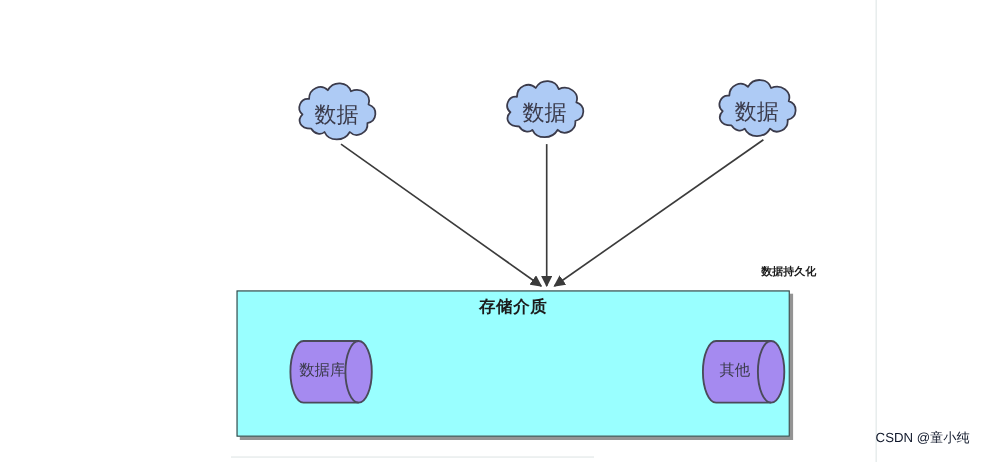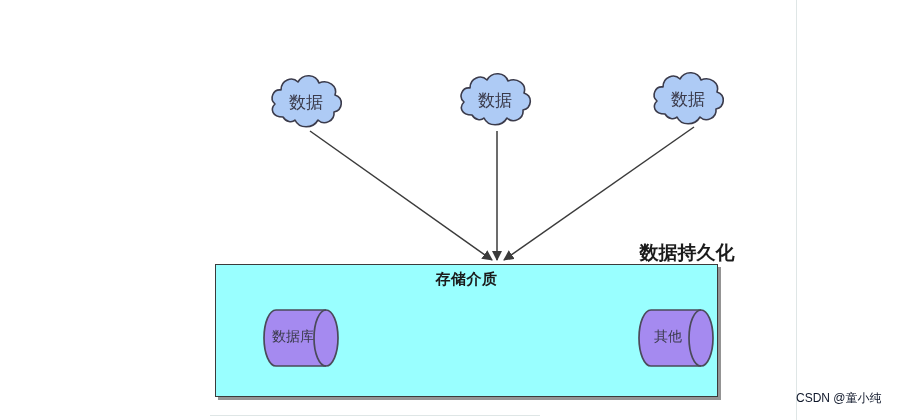--- a/index.html
+++ b/index.html
@@ -67,22 +67,22 @@
     color: #1b1b1b;
     letter-spacing: 0.5px;
   }
 
   
   #persistence-label {
     position: absolute;
     left: 632px;
     top: 240px;
     width: 110px;
-    text-align: center;
-    font-size: 19px;
+    text-align: right;
+    font-size: 10px;
     font-weight: bold;
     color: #1b1b1b;
   }
 
   
   .cloud {
     position: absolute;
     width: 80px;
     height: 62px;
   }
@@ -93,21 +93,21 @@
     width: 80px;
     height: 62px;
     overflow: visible;
   }
   .cloud-label {
     position: absolute;
     left: 0;
     right: 0;
     top: 20px;
     text-align: center;
-    font-size: 17px;
+    font-size: 20px;
     color: #3a3a4a;
     pointer-events: none;
   }
   #cloud-1 { left: 266px; top: 71px; }
   #cloud-2 { left: 455px; top: 69px; }
   #cloud-3 { left: 648px; top: 68px; }
 
   
   .cylinder {
     position: absolute;

